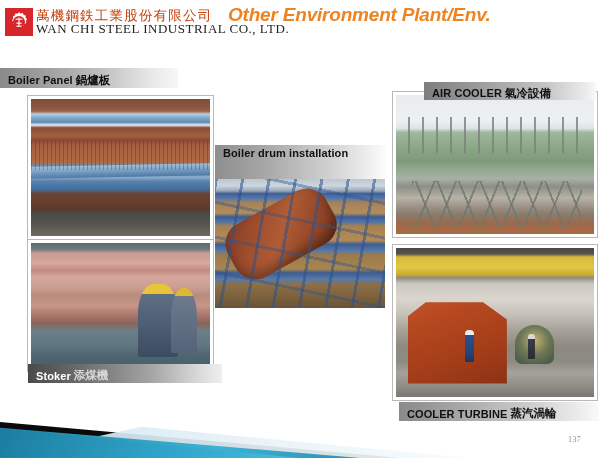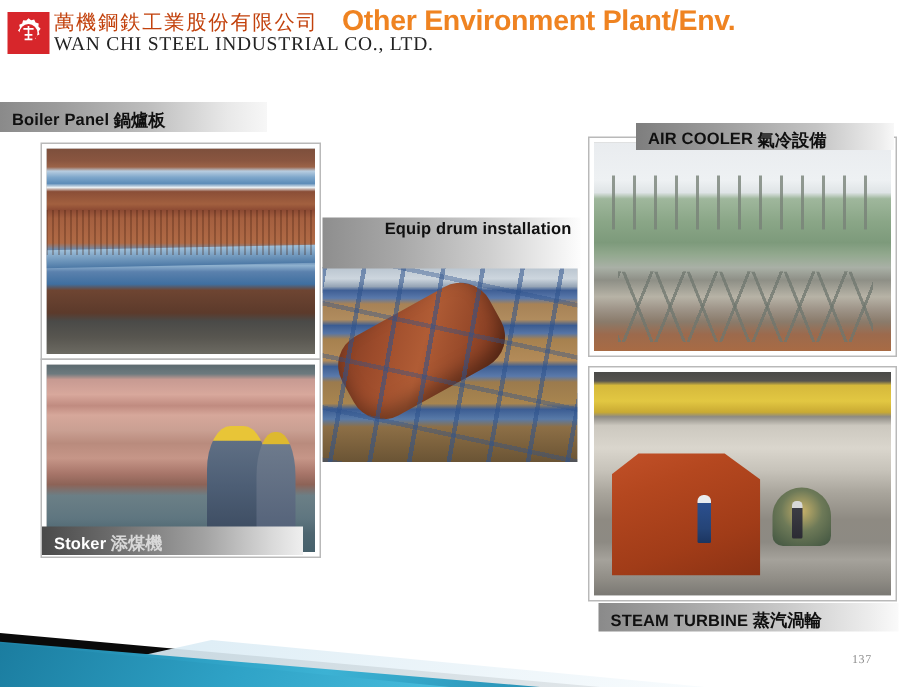--- a/index.html
+++ b/index.html
@@ -28,53 +28,52 @@
     font-family:"Liberation Serif","DejaVu Serif",serif;
     font-size:13px;color:#222;letter-spacing:.5px;
     line-height:12px;white-space:nowrap;margin-top:0;text-align:right;
   }
 
   #slide-title{
     position:absolute;left:228px;top:2px;width:382px;
     color:#ef8321;font-weight:bold;font-size:19px;line-height:25px;
     letter-spacing:-0.2px;
   }
-  #slide-title .l1{display:block;}
+  #slide-title .l1{display:block;font-style:italic;}
   #slide-title .l2{display:block;}
   #slide-title .cn{
     font-family:"DejaVu Sans","Liberation Sans",sans-serif;
     font-size:17px;font-weight:bold;letter-spacing:0px;
   }
 
   
   .caption{
     position:absolute;
     background:linear-gradient(to right,#8a8a8a 0%,#9c9c9c 22%,#bdbdbd 55%,#e8e8e8 85%,#f7f7f7 100%);
     color:#101010;font-weight:bold;
     display:flex;align-items:center;
     padding:4px 6px 0 8px;
     box-sizing:border-box;
     white-space:nowrap;
-    text-align:right;
   }
   .caption .en{font-size:11px;letter-spacing:.1px;}
   .caption .cn{
     font-family:"DejaVu Sans","Liberation Sans",sans-serif;
     font-size:11.5px;font-weight:bold;margin-left:3px;
   }
   .caption.two-line{display:block;padding-top:2px;line-height:13px;}
   .caption.two-line .en{display:block;font-size:11px;}
   .caption.two-line .cn{display:block;margin-left:0;font-size:11.5px;font-weight:400;}
 
   #cap-boiler{left:0px;top:68px;width:178px;height:20px;}
   #cap-steamdrum{left:215px;top:145px;width:172px;height:34px;
     background:linear-gradient(to right,#8e8e8e 0%,#a8a8a8 30%,#cfcfcf 65%,#f2f2f2 92%,#fdfdfd 100%);}
   #cap-aircooler{left:424px;top:82px;width:172px;height:18px;
     background:linear-gradient(to right,#7e7e7e 0%,#9a9a9a 30%,#c4c4c4 70%,#ededed 95%,#f8f8f8 100%);}
-  #cap-stoker{left:28px;top:351px;width:174px;height:19px;
+  #cap-stoker{left:28px;top:364px;width:194px;height:19px;
     background:linear-gradient(to right,#4a4a4a 0%,#6d6d6d 28%,#a2a2a2 62%,#d9d9d9 88%,#efefef 100%);
     color:#ffffff;}
   #cap-stoker .cn{color:#d8d8d8;}
   #cap-turbine{left:399px;top:402px;width:200px;height:19px;
     background:linear-gradient(to right,#8a8a8a 0%,#a5a5a5 28%,#c9c9c9 62%,#ececec 90%,#fafafa 100%);}
 
   
   .photo{position:absolute;overflow:hidden;background:#bbb;}
   .photo .inner{position:absolute;inset:0;}
   .photo.framed{border:3px solid #ffffff;box-shadow:0 0 0 1px #b9b9b9;box-sizing:border-box;}
@@ -316,35 +315,35 @@
 </div>
 <div id="turbine-worker"></div>
 <div id="turbine-worker2"></div>
 
 <div class="caption" id="cap-boiler">
   <span class="en">Boiler Panel</span>
   <span class="cn">鍋爐板</span>
 </div>
 
 <div class="caption two-line" id="cap-steamdrum">
-  <span class="en">Equip drum installation</span>
+  <span class="en">Boiler drum installation</span>
 </div>
 
 <div class="caption" id="cap-aircooler">
   <span class="en">AIR COOLER</span>
   <span class="cn">氣冷設備</span>
 </div>
 
 <div class="caption" id="cap-stoker">
   <span class="en">Stoker</span>
   <span class="cn">添煤機</span>
 </div>
 
 <div class="caption" id="cap-turbine">
-  <span class="en">STEAM TURBINE</span>
+  <span class="en">COOLER TURBINE</span>
   <span class="cn">蒸汽渦輪</span>
 </div>
 
 <div id="deco-black"></div>
 <div id="deco-lightblue"></div>
 <div id="deco-teal"></div>
 <div id="deco-teal2"></div>
 
 <div id="page-number">137</div>
 

